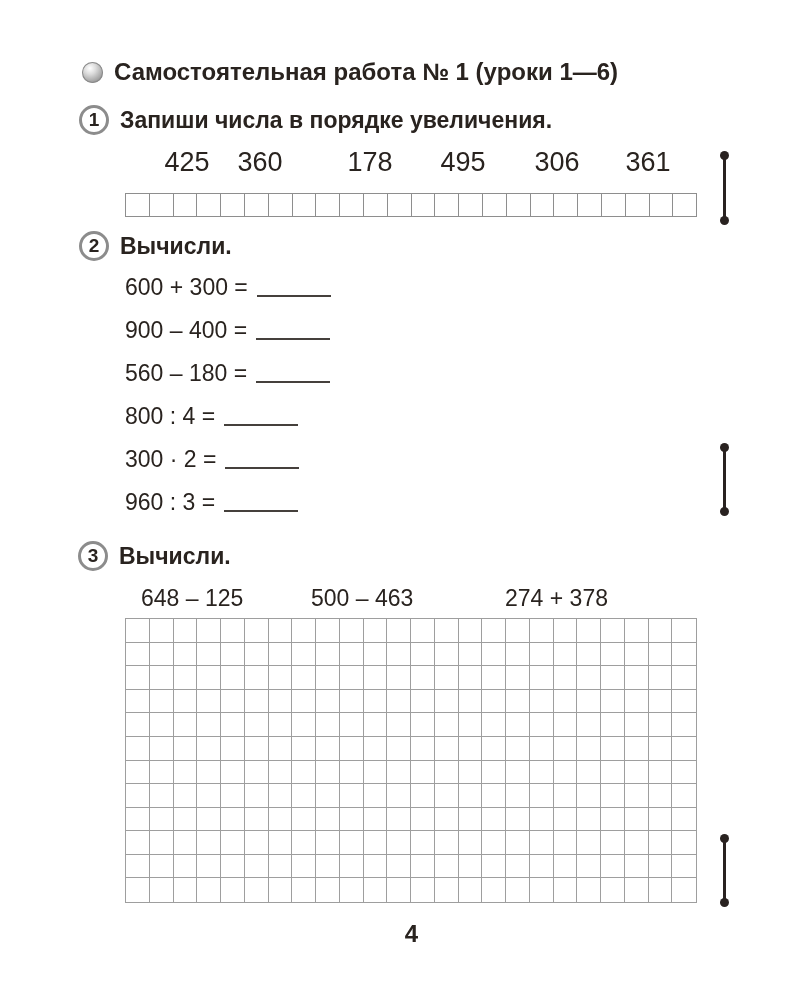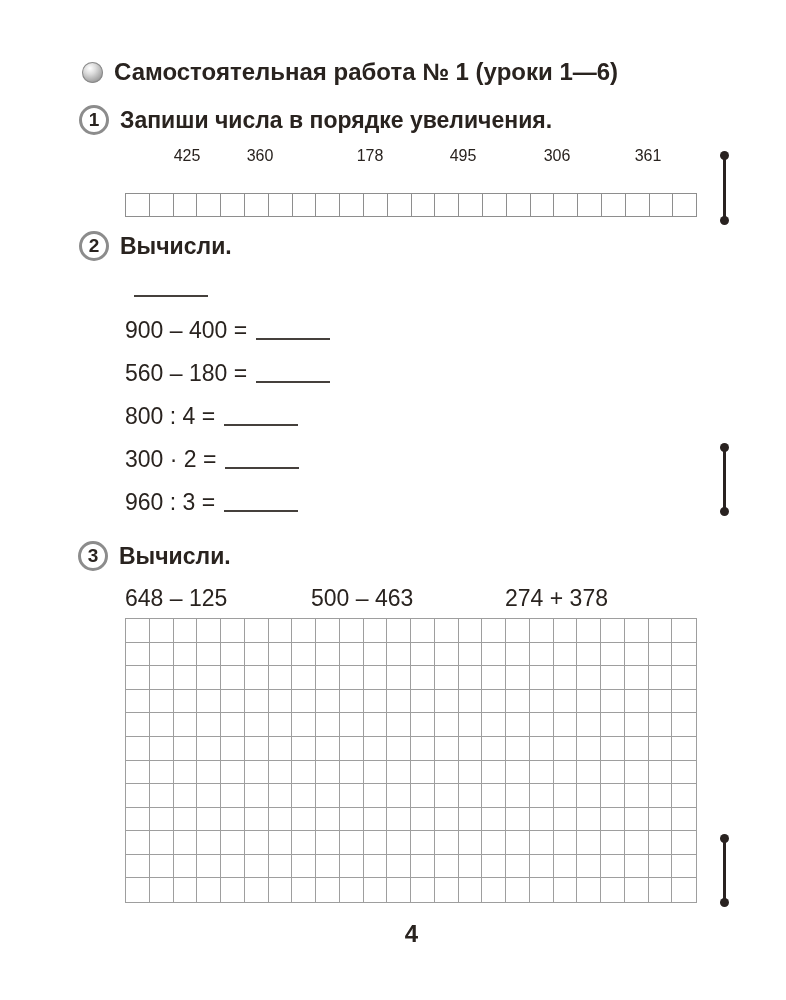--- a/index.html
+++ b/index.html
@@ -27,21 +27,21 @@
   .task-row.t1{left:79px;top:105px;}
   .task-row.t2{left:79px;top:231px;}
   .task-row.t3{left:78px;top:541px;}
   .badge{
     width:24px;height:24px;border:3.5px solid var(--ring);border-radius:50%;
     background:#fff;display:flex;align-items:center;justify-content:center;
     font-weight:bold;font-size:19px;color:var(--text);flex:0 0 auto;
   }
   .task-heading{font-size:23px;font-weight:bold;white-space:nowrap;}
   
-  .numbers-row{position:absolute;left:125px;top:147px;width:573px;height:30px;font-size:16px;}
+  .numbers-row{position:absolute;left:125px;top:147px;width:573px;height:30px;font-size:27px;}
   .numbers-row .num{position:absolute;top:0;transform:translateX(-50%);white-space:nowrap;}
   .answer-strip{
     position:absolute;left:125px;top:193px;width:572px;height:24px;
     border:1px solid var(--strip-line);display:flex;box-sizing:border-box;background:#fff;
   }
   .strip-cell{flex:1 1 0;border-right:1px solid var(--strip-line);}
   .strip-cell:last-child{border-right:none;}
   
   .marker{position:absolute;left:720px;width:9px;}
   .marker .dot{position:absolute;left:0;width:9px;height:9px;border-radius:50%;background:var(--marker);}
@@ -54,21 +54,21 @@
   
   .equations{position:absolute;left:125px;top:266px;}
   .eq-row{height:43px;line-height:43px;font-size:23px;white-space:nowrap;}
   .blank{
     display:inline-block;width:74px;height:16px;margin-left:9px;
     border-bottom:2px solid #45403c;vertical-align:baseline;transform:translateY(2px);
   }
   
   .expressions{position:absolute;left:125px;top:585px;width:573px;height:28px;font-size:23px;}
   .expressions .expr{position:absolute;top:0;white-space:nowrap;}
-  .expressions .expr.e0{left:0;}
+  .expressions .expr.e0{left:16px;}
   .expressions .expr.e1{left:186px;}
   .expressions .expr.e2{left:380px;}
   .work-grid{
     position:absolute;left:125px;top:618px;width:572px;height:285px;
     border:1px solid var(--grid-line);box-sizing:border-box;background:#fff;
     display:grid;grid-template-columns:repeat(24,1fr);grid-template-rows:repeat(12,1fr);
   }
   .grid-cell{border-right:1px solid var(--grid-line);border-bottom:1px solid var(--grid-line);}
   .grid-cell:nth-child(24n){border-right:none;}
   .grid-cell:nth-child(n+265){border-bottom:none;}
@@ -132,21 +132,21 @@
     <div class="line"></div>
     <div class="dot bottom"></div>
   </div>
 
   <div class="task-row t2">
     <div class="badge">2</div>
     <div class="task-heading">Вычисли.</div>
   </div>
 
   <div class="equations">
-    <div class="eq-row"><span class="blank"></span></div>
+    <div class="eq-row"><span>600 + 300 =</span><span class="blank"></span></div>
     <div class="eq-row"><span>900 – 400 =</span><span class="blank"></span></div>
     <div class="eq-row"><span>560 – 180 =</span><span class="blank"></span></div>
     <div class="eq-row"><span>800 : 4 =</span><span class="blank"></span></div>
     <div class="eq-row"><span>300 · 2 =</span><span class="blank"></span></div>
     <div class="eq-row"><span>960 : 3 =</span><span class="blank"></span></div>
   </div>
 
   <div class="marker m2">
     <div class="dot top"></div>
     <div class="line"></div>

